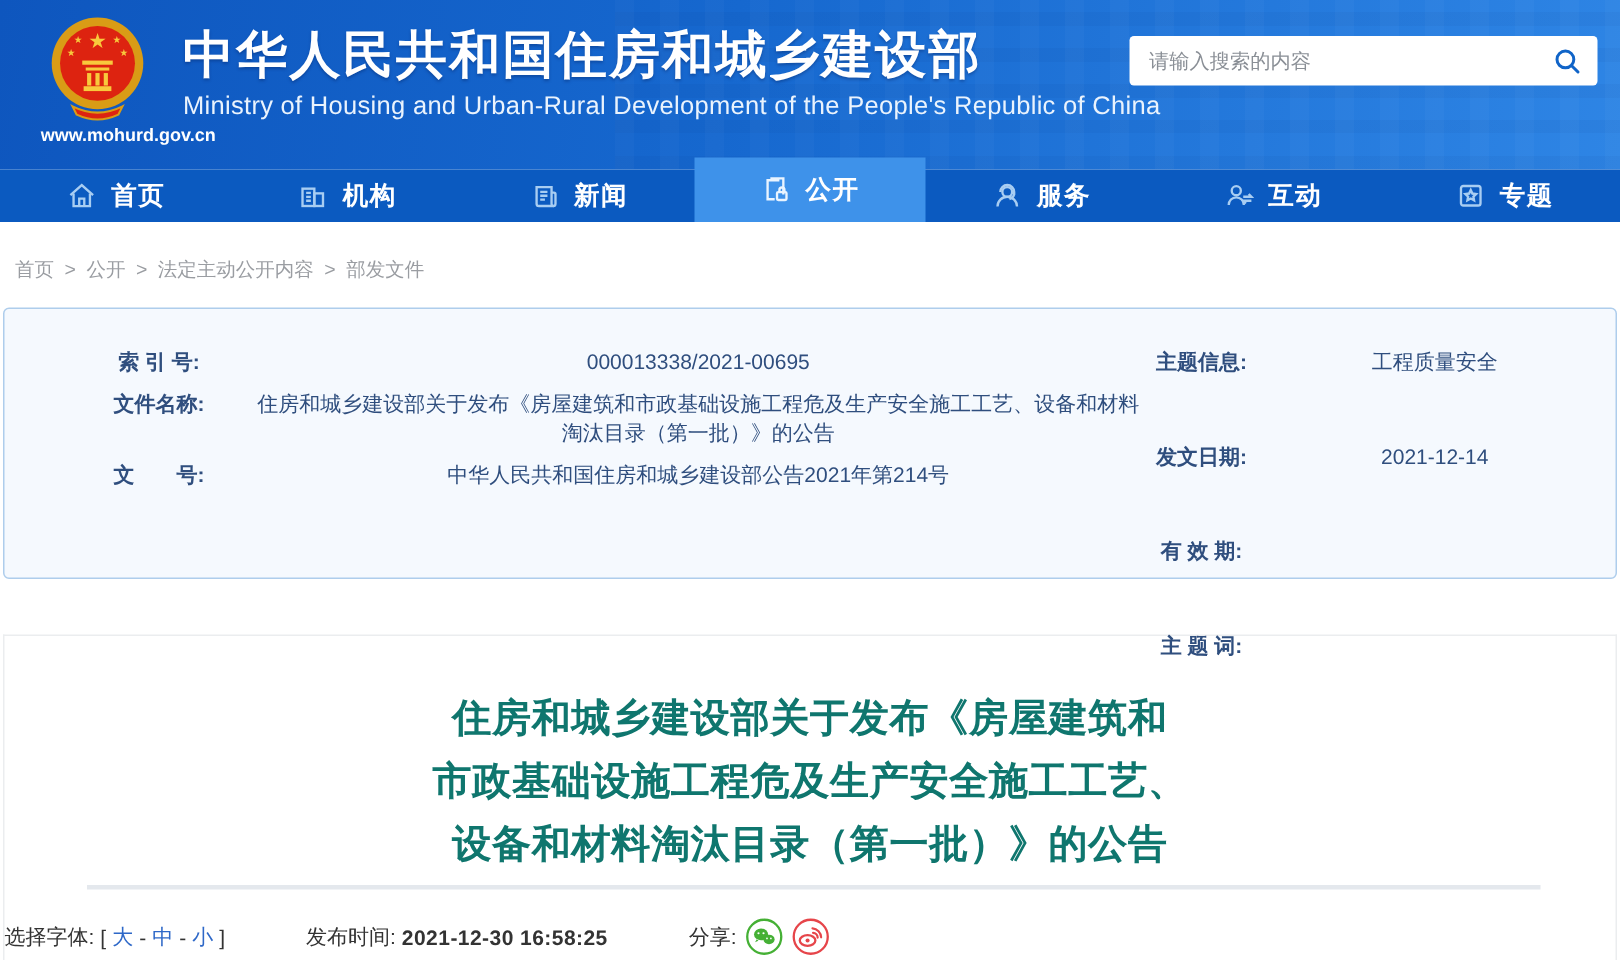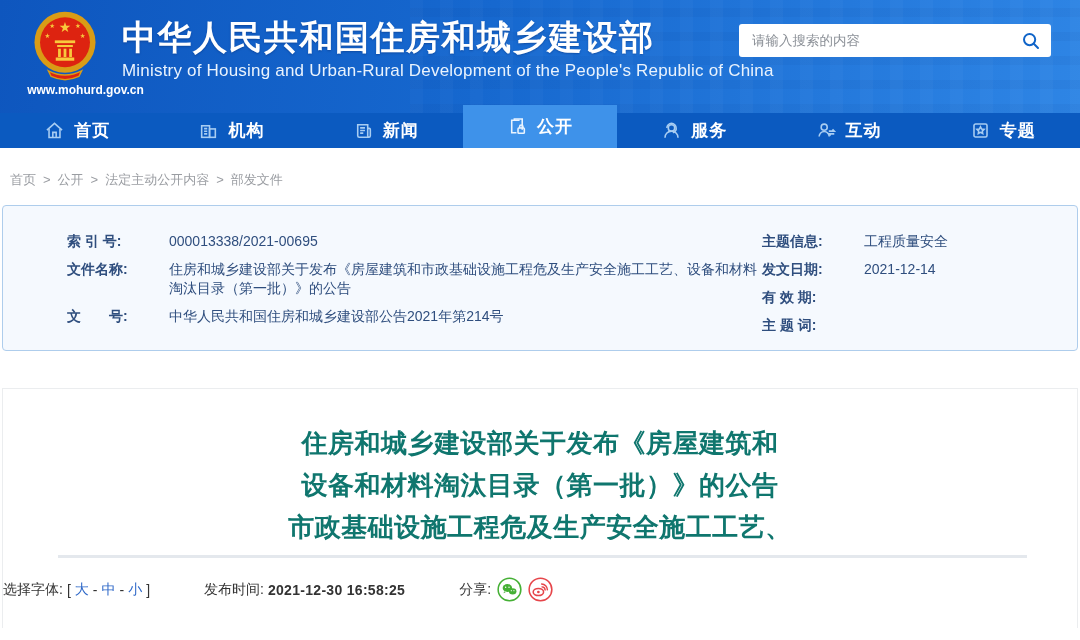--- a/index.html
+++ b/index.html
@@ -14,47 +14,47 @@
     background:
       repeating-linear-gradient(90deg, rgba(255,255,255,.07) 0 13px, transparent 13px 30px),
       repeating-linear-gradient(0deg, rgba(6,40,110,.14) 0 9px, transparent 9px 24px); }
   .logo-block { position:relative; display:flex; flex-direction:column; align-items:center; padding:8px 0 0 8px; width:122px; cursor:pointer; }
   .emblem { width:66px; height:74px; }
   .site-url { margin-top:1px; color:#fff; font-weight:bold; font-size:12px; white-space:nowrap;margin-left:41px; }
   .titles { position:relative; padding-top:17px; }
   .title-cn { color:#fff; font-size:34px; font-weight:bold; letter-spacing:1.5px; line-height:40px;
     text-shadow:0 1px 2px rgba(0,30,90,.35); }
   .title-en { color:#eaf3fd; font-size:17px; margin-top:4px; letter-spacing:.2px; }
-  .search-box { position:absolute; right:29px; top:24px; width:312px; height:33px; background:#fff;
+  .search-box { position:absolute; right:15px; top:24px; width:312px; height:33px; background:#fff;
     border-radius:3px; display:flex; align-items:center; }
   .search-box input { flex:1; border:none; outline:none; height:100%; padding:0 10px 0 13px;
     font-size:13.5px; color:#333; background:transparent; font-family:inherit; }
   .search-box input::placeholder { color:#8a8f96; }
   .search-btn { border:none; background:transparent; padding:0 10px 0 4px; cursor:pointer; display:flex; align-items:center; }
 
   
   .mainnav { position:relative; height:35px; background:var(--nav-blue,#0b5ac0); display:flex; }
   .nav-item { flex:1; height:35px; display:flex; align-items:center; justify-content:center; gap:9px;
     color:#fff; font-size:17px; font-weight:bold; cursor:pointer; letter-spacing:1px; }
   .nav-item.active { height:43px; margin-top:-8px; background:var(--nav-active-blue,#3e92ea); }
   .nav-icon { display:flex; align-items:center; }
 
   
   .breadcrumb { height:57px; display:flex; align-items:center; padding:6px 0 0 10px;
     font-size:13px; color:#9a9da2; }
   .breadcrumb a { color:#9a9da2; text-decoration:none; cursor:pointer; }
   .breadcrumb .sep { margin:0 7px; }
 
   
-  .doc-info { margin:0 2px; height:146px; background:var(--info-box-bg,#f5f9fe);
+  .doc-info { margin:0 2px; height:181px; background:var(--info-box-bg,#f5f9fe);
     border:1px solid var(--info-box-border,#aecdec); border-radius:4px;
-    display:flex; padding:26px 28px 0 64px; }
+    display:flex; padding:26px 28px 0 64px;text-align:center; }
   .info-col { display:flex; flex-direction:column; }
   .info-col.left  { flex:0 0 695px; }
-  .info-col.right { flex:1; }
+  .info-col.right { flex:1;gap:35px; }
   .info-row { display:flex; font-size:14px; line-height:19px; margin-bottom:9px; color:var(--info-text,#2f4e7e); }
   .info-row .lbl { flex:0 0 78px; font-weight:bold; white-space:nowrap; }
   .info-row .val { flex:1;margin-left:24px; }
 
   
   .article { margin:37px 2px 0; background:#fff; border:1px solid #ebedef; border-bottom:none;
     height:240px; padding-top:33px; }
   .art-title { text-align:center; font-size:26px; line-height:42px; font-weight:bold; color:#0f766e;
     letter-spacing:.5px; }
   .art-title .tl { display:block; }
@@ -225,22 +225,22 @@
     <div class="info-row">
       <span class="lbl">主 题 词:</span>
       <span class="val"></span>
     </div>
   </div>
 </section>
 
 <section class="article">
   <h1 class="art-title">
     <span class="tl">住房和城乡建设部关于发布《房屋建筑和</span>
+    <span class="tl">市政基础设施工程危及生产安全施工工艺、</span>
     <span class="tl">设备和材料淘汰目录（第一批）》的公告</span>
-    <span class="tl">市政基础设施工程危及生产安全施工工艺、</span>
   </h1>
   <hr class="divider">
   <div class="meta">
     <span class="grp">
       <span>选择字体:</span>
       <span>[</span>
       <a class="fs">大</a>
       <span>-</span>
       <a class="fs">中</a>
       <span>-</span>

